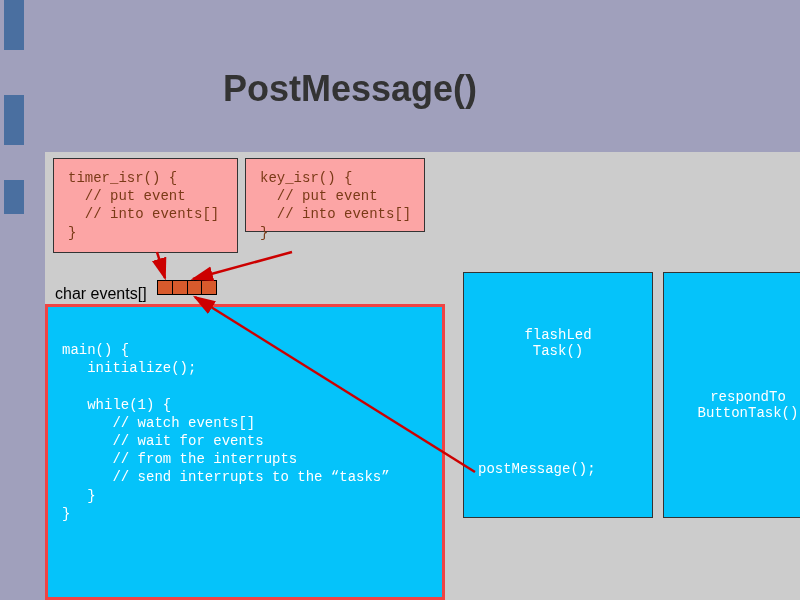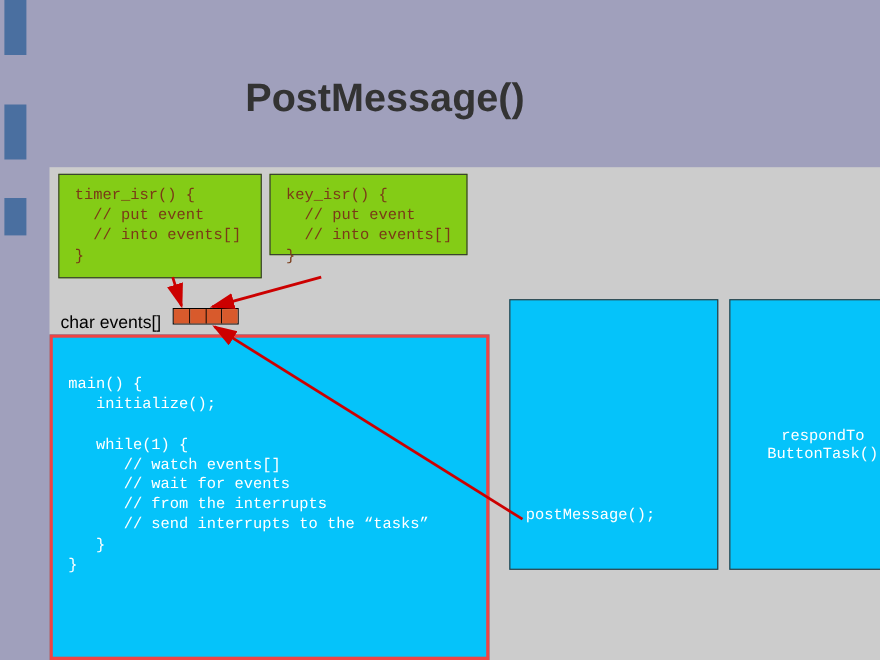--- a/index.html
+++ b/index.html
@@ -33,21 +33,21 @@
   .canvas {
     position: absolute;
     left: 45px;
     top: 152px;
     width: 755px;
     height: 448px;
     background: #ccc;
   }
   .isr-box {
     position: absolute;
-    background: #84cc16;
+    background: #fca5a5;
     border: 1px solid #333;
     padding: 10px 14px;
     font-family: "Courier New", monospace;
     font-size: 14px;
     color: #7a3a17;
     white-space: pre;
     line-height: 1.3;
   }
   .timer-isr { left: 8px; top: 6px; width: 185px; height: 95px; }
   .key-isr   { left: 200px; top: 6px; width: 180px; height: 74px; }
@@ -158,20 +158,22 @@
 
    while(1) {
       // watch events[]
       // wait for events
       // from the interrupts
       // send interrupts to the “tasks”
    }
 }</div>
 
   <div class="task-box flash-box">
+    <div style="white-space:pre;">flashLed
+Task()</div>
     <div class="post">postMessage();</div>
   </div>
 
   <div class="task-box respond-box">
     <div style="white-space:pre;">respondTo
 ButtonTask()</div>
   </div>
 
   <svg class="arrows">
     <defs>

